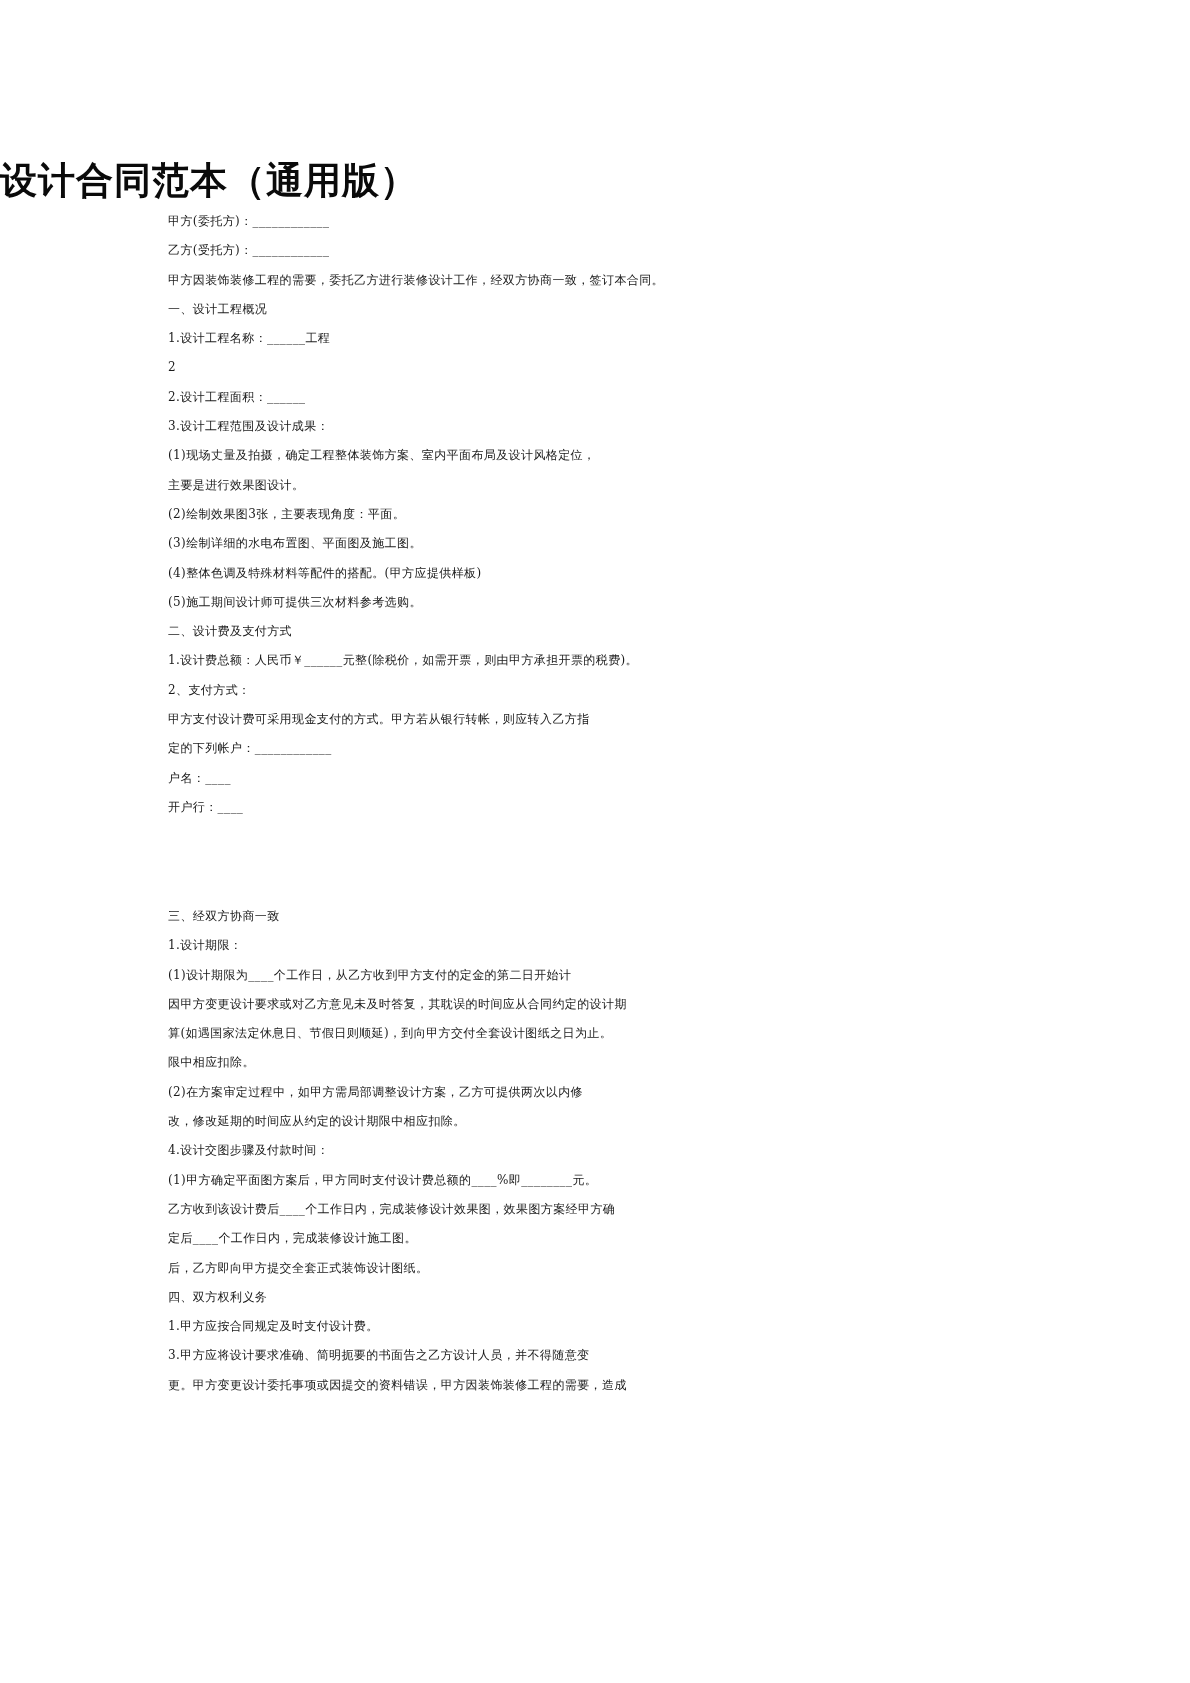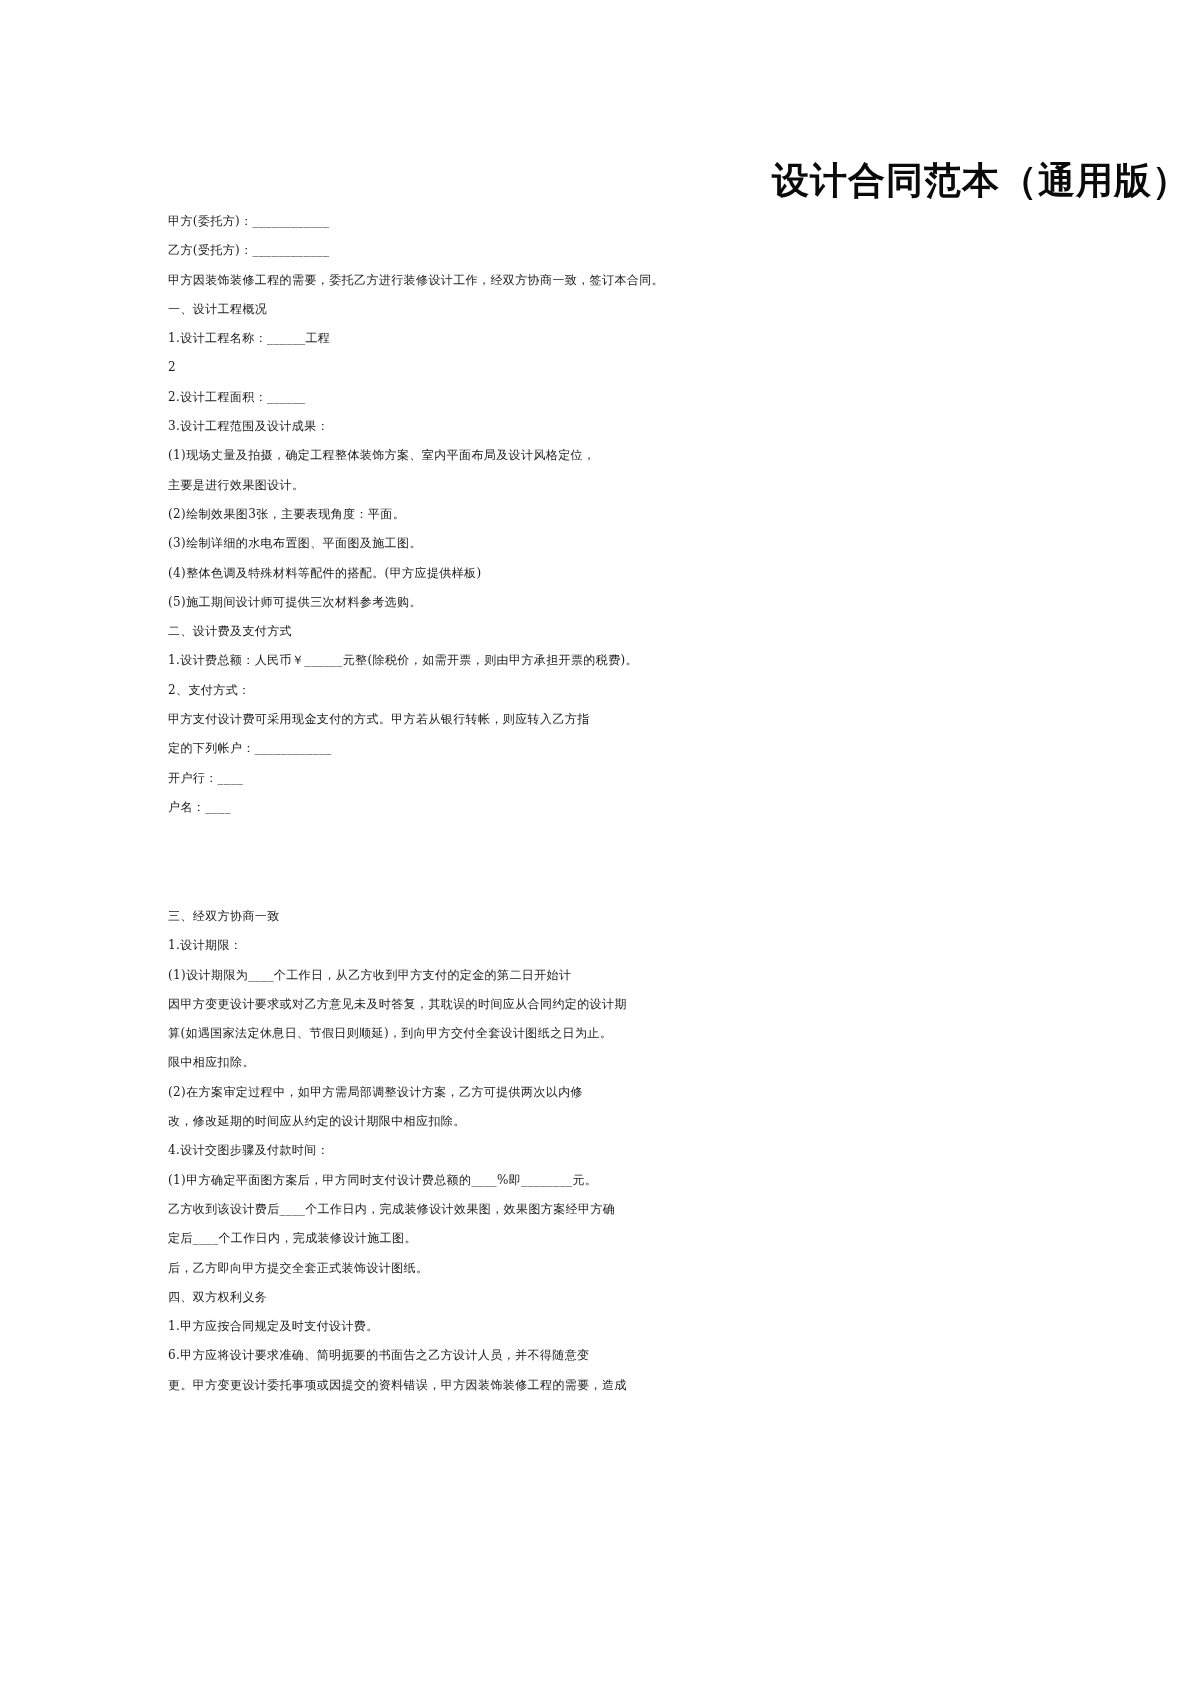--- a/index.html
+++ b/index.html
@@ -21,21 +21,21 @@
     top: 0;
     width: 1190px;
     height: 1683px;
     background: #ffffff;
   }
   .title {
     position: absolute;
     left: 0;
     top: 156px;
     width: 1190px;
-    text-align: right;
+    text-align: left;
     font-size: 37px;
     font-weight: bold;
     letter-spacing: 1px;
     line-height: 48px;
     color: #0a0a0a;
   }
   .body-block {
     position: absolute;
     left: 168px;
     width: 860px;
@@ -68,36 +68,36 @@
     <div class="line">主要是进行效果图设计。</div>
     <div class="line">(2)绘制效果图3张，主要表现角度：平面。</div>
     <div class="line">(3)绘制详细的水电布置图、平面图及施工图。</div>
     <div class="line">(4)整体色调及特殊材料等配件的搭配。(甲方应提供样板)</div>
     <div class="line">(5)施工期间设计师可提供三次材料参考选购。</div>
     <div class="line">二、设计费及支付方式</div>
     <div class="line">1.设计费总额：人民币￥______元整(除税价，如需开票，则由甲方承担开票的税费)。</div>
     <div class="line">2、支付方式：</div>
     <div class="line">甲方支付设计费可采用现金支付的方式。甲方若从银行转帐，则应转入乙方指</div>
     <div class="line">定的下列帐户：____________</div>
+    <div class="line">户名：____</div>
     <div class="line">开户行：____</div>
-    <div class="line">户名：____</div>
   </div>
 
   <div class="body-block" style="top:902px;">
     <div class="line">三、经双方协商一致</div>
     <div class="line">1.设计期限：</div>
     <div class="line">(1)设计期限为____个工作日，从乙方收到甲方支付的定金的第二日开始计</div>
     <div class="line">因甲方变更设计要求或对乙方意见未及时答复，其耽误的时间应从合同约定的设计期</div>
     <div class="line">算(如遇国家法定休息日、节假日则顺延)，到向甲方交付全套设计图纸之日为止。</div>
     <div class="line">限中相应扣除。</div>
     <div class="line">(2)在方案审定过程中，如甲方需局部调整设计方案，乙方可提供两次以内修</div>
     <div class="line">改，修改延期的时间应从约定的设计期限中相应扣除。</div>
     <div class="line">4.设计交图步骤及付款时间：</div>
     <div class="line">(1)甲方确定平面图方案后，甲方同时支付设计费总额的____%即________元。</div>
     <div class="line">乙方收到该设计费后____个工作日内，完成装修设计效果图，效果图方案经甲方确</div>
     <div class="line">定后____个工作日内，完成装修设计施工图。</div>
     <div class="line">后，乙方即向甲方提交全套正式装饰设计图纸。</div>
     <div class="line">四、双方权利义务</div>
     <div class="line">1.甲方应按合同规定及时支付设计费。</div>
-    <div class="line">6.甲方应将设计要求准确、简明扼要的书面告之乙方设计人员，并不得随意变</div>
+    <div class="line">3.甲方应将设计要求准确、简明扼要的书面告之乙方设计人员，并不得随意变</div>
     <div class="line">更。甲方变更设计委托事项或因提交的资料错误，甲方因装饰装修工程的需要，造成</div>
   </div>
 </div>
 
 </body></html>

